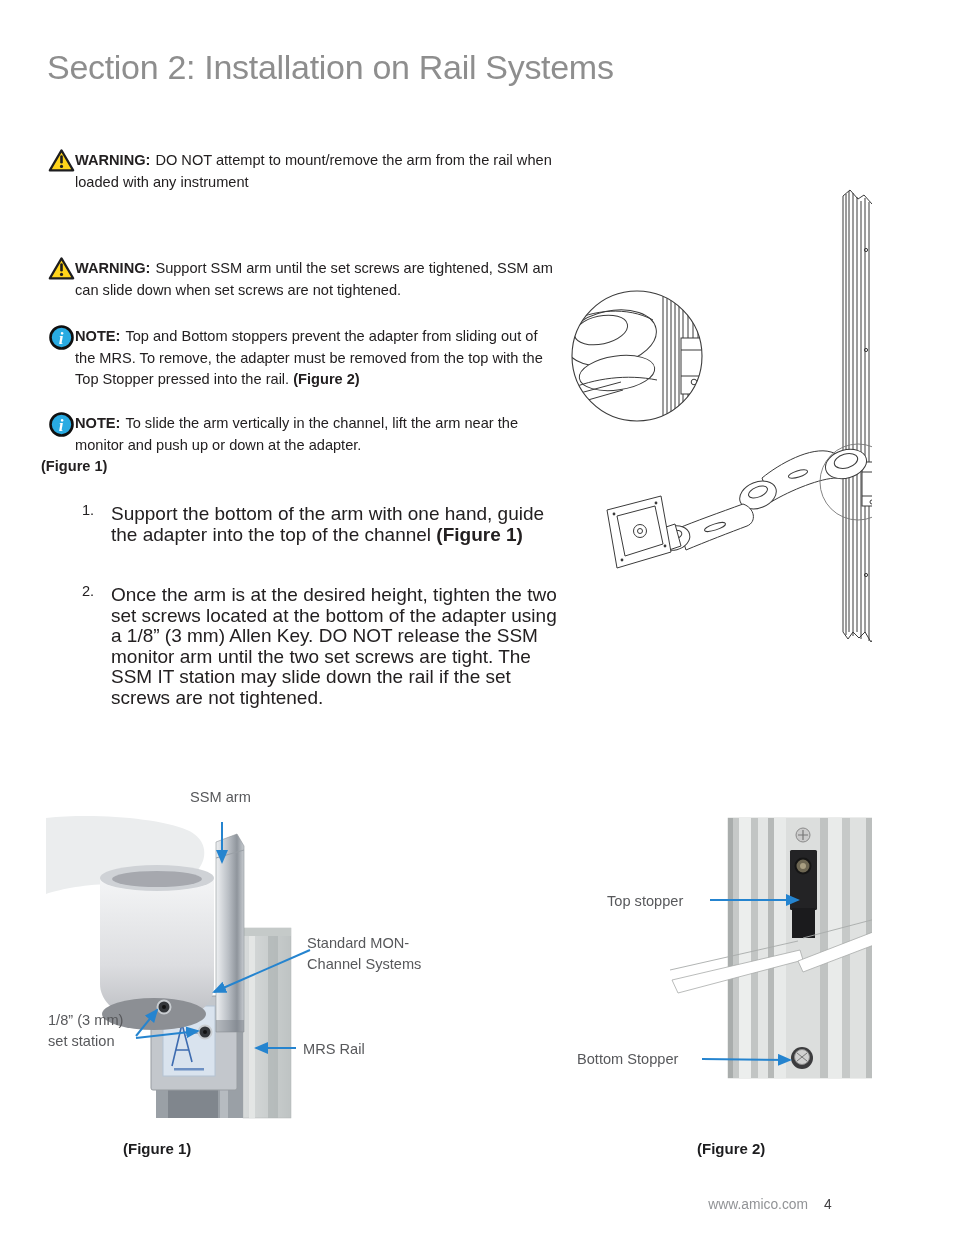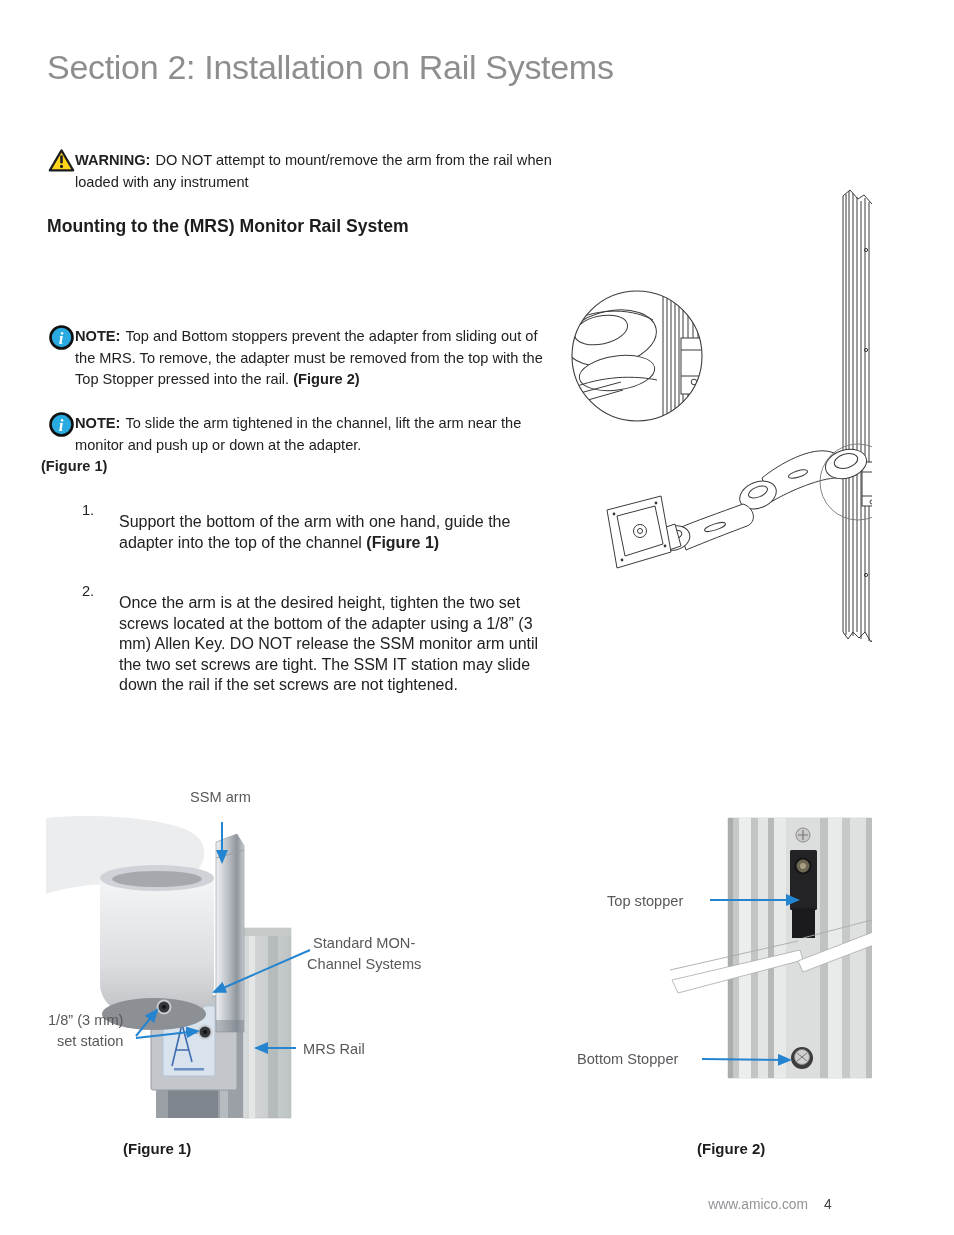--- a/index.html
+++ b/index.html
@@ -13,21 +13,21 @@
 
   .callout{position:absolute;left:48px;width:520px;display:flex;align-items:flex-start;}
   .cicon{flex:0 0 27px;margin-top:-2px;}
   .cbody{margin:0;font-size:14.6px;line-height:21.7px;width:483px;}
   .cbody strong{font-weight:700;}
   .cbody .lbl{margin-right:5px;}
   .ref-block{display:block;}
 
   .step{position:absolute;left:82px;width:480px;display:flex;}
   .snum{flex:0 0 25px;font-size:14.6px;line-height:20.6px;}
-  .stext{margin:12px;font-size:16px;line-height:20.6px;width:455px;}
+  .stext{margin:4px;font-size:19px;line-height:20.6px;width:455px;}
 
   .fig{position:absolute;}
   .flabel{position:absolute;font-size:14.6px;line-height:21px;color:var(--label-gray,#57585b);white-space:nowrap;}
   .caption{position:absolute;font-size:15px;font-weight:700;color:#1d1d1f;}
   .fignote{position:absolute;left:577px;top:1099px;font-size:14.6px;color:var(--label-gray,#57585b);}
 
   .footer{position:absolute;left:620px;top:1197px;width:300px;text-align:center;font-size:13.8px;}
   .footer .url{color:var(--footer-gray,#919396);}
   .footer .pnum{color:#414042;margin-left:16px;}
 
@@ -50,41 +50,50 @@
     <span class="cicon">
       <svg width="27" height="25" viewBox="0 0 27 25">
         <path class="tri" d="M13.5 2.4 L25.2 22.4 H1.8 Z"></path>
         <path d="M13.5 8.6 v5.6" stroke="#1d1d1f" stroke-width="2.6" stroke-linecap="round" fill="none"></path>
         <circle cx="13.5" cy="18.4" r="1.6" fill="#1d1d1f"></circle>
       </svg>
     </span>
     <p class="cbody"><strong class="lbl">WARNING:</strong><span>DO NOT attempt to mount/remove the arm from the rail when loaded with any instrument</span></p>
   </div>
 
-  <h2 class="heading">Mounting to the (MRS) Monitor Rail System</h2>
-
+
+  <div class="callout" style="top:258px;">
+    <span class="cicon">
+      <svg width="27" height="25" viewBox="0 0 27 25">
+        <path class="tri" d="M13.5 2.4 L25.2 22.4 H1.8 Z"></path>
+        <path d="M13.5 8.6 v5.6" stroke="#1d1d1f" stroke-width="2.6" stroke-linecap="round" fill="none"></path>
+        <circle cx="13.5" cy="18.4" r="1.6" fill="#1d1d1f"></circle>
+      </svg>
+    </span>
+    <p class="cbody"><strong class="lbl">WARNING:</strong><span>Support SSM arm until the set screws are tightened, SSM am can slide down when set screws are not tightened.</span></p>
+  </div>
 
   <div class="callout" style="top:326px;">
     <span class="cicon">
       <svg width="27" height="27" viewBox="0 0 27 27">
         <circle class="note-circ" cx="13.5" cy="13.5" r="11"></circle>
         <text class="note-i" x="13" y="19.5" text-anchor="middle">i</text>
       </svg>
     </span>
     <p class="cbody"><strong class="lbl">NOTE:</strong><span>Top and Bottom stoppers prevent the adapter from sliding out of the MRS. To remove, the adapter must be removed from the top with the Top Stopper pressed into the rail. </span><strong>(Figure 2)</strong></p>
   </div>
 
   <div class="callout" style="top:413px;">
     <span class="cicon">
       <svg width="27" height="27" viewBox="0 0 27 27">
         <circle class="note-circ" cx="13.5" cy="13.5" r="11"></circle>
         <text class="note-i" x="13" y="19.5" text-anchor="middle">i</text>
       </svg>
     </span>
-    <p class="cbody" style="margin-left:-34px;padding-left:34px;"><strong class="lbl">NOTE:</strong><span>To slide the arm tightened in the channel, lift the arm near the monitor and push up or down at the adapter.</span><strong class="ref-block" style="margin-left:-34px;">(Figure 1)</strong></p>
+    <p class="cbody" style="margin-left:-34px;padding-left:34px;"><strong class="lbl">NOTE:</strong><span>To slide the arm vertically in the channel, lift the arm near the monitor and push up or down at the adapter.</span><strong class="ref-block" style="margin-left:-34px;">(Figure 1)</strong></p>
   </div>
 
   <div class="step" style="top:500px;">
     <span class="snum">1.</span>
     <p class="stext"><span>Support the bottom of the arm with one hand, guide the adapter into the top of the channel </span><strong>(Figure 1)</strong></p>
   </div>
 
   <div class="step" style="top:581px;">
     <span class="snum">2.</span>
     <p class="stext"><span>Once the arm is at the desired height, tighten the two set screws located at the bottom of the adapter using a 1/8” (3 mm) Allen Key. DO NOT release the SSM monitor arm until the two set screws are tight. The SSM IT station may slide down the rail if the set screws are not tightened.</span><strong></strong></p>
@@ -198,25 +207,25 @@
       </g>
       <g>
         <path class="arrow" d="M182,42 L182,82" marker-end="url(#f1ah)"></path>
         <path class="arrow" d="M270,170 L174,212" marker-end="url(#f1ah)"></path>
         <path class="arrow" d="M96,256 L117,230" marker-end="url(#f1ah)"></path>
         <path class="arrow" d="M96,258 L158,251" marker-end="url(#f1ah)"></path>
         <path class="arrow" d="M256,268 L216,268" marker-end="url(#f1ah)"></path>
       </g>
     </svg>
     <div class="flabel" style="left:150px;top:7px;">SSM arm</div>
-    <div class="flabel" style="left:267px;top:153px;text-align:center;">
+    <div class="flabel" style="left:267px;top:153px;">
       <div>Standard MON-</div>
       <div>Channel Systems</div>
     </div>
-    <div class="flabel" style="left:8px;top:230px;text-align:right;">
+    <div class="flabel" style="left:8px;top:230px;">
       <div>1/8” (3 mm)</div>
       <div>set station</div>
     </div>
     <div class="flabel" style="left:263px;top:259px;">MRS Rail</div>
   </div>
 
   <div class="fig" style="left:560px;top:800px;width:394px;height:290px;">
     <svg width="394" height="290" viewBox="0 0 394 290">
       <defs>
         <marker id="f2ah" markerWidth="8" markerHeight="8" refX="6" refY="3" orient="auto" markerUnits="strokeWidth">

